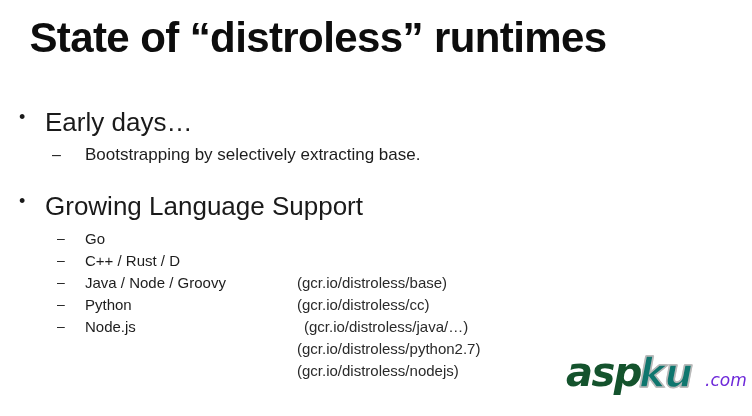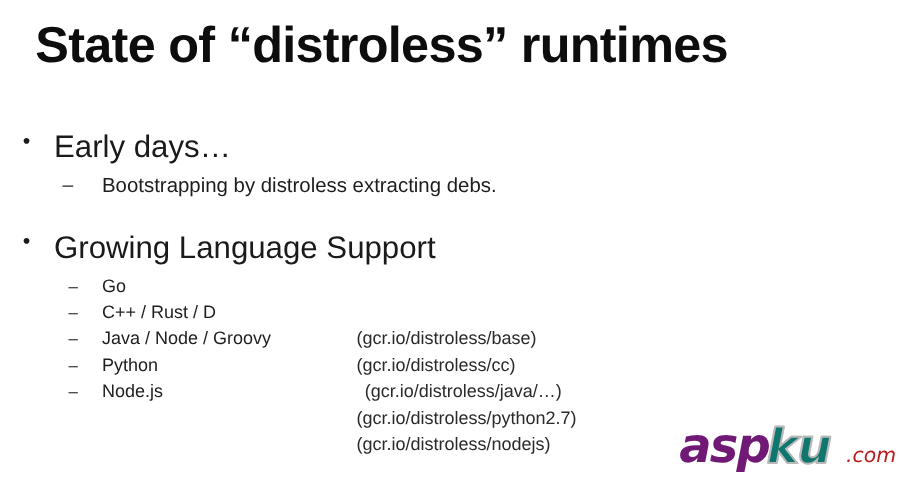--- a/index.html
+++ b/index.html
@@ -117,21 +117,21 @@
     height: 52px;
   }
   #wm-asp {
     position: absolute;
     left: 0px;
     top: 0px;
     font-family: "DejaVu Sans", sans-serif;
     font-size: 40px;
     font-weight: bold;
     font-style: italic;
-    color: #701a75;
+    color: #14532d;
     letter-spacing: -1.5px;
     line-height: 1;
   }
   #wm-ku {
     position: absolute;
     left: 73px;
     top: 1px;
     font-family: "DejaVu Sans", sans-serif;
     font-size: 40px;
     font-weight: bold;
@@ -144,21 +144,21 @@
       1px 0 0 #c6c6c6, -1px 0 0 #c6c6c6,
       0 1px 0 #c6c6c6, 0 -1px 0 #c6c6c6;
   }
   #wm-com {
     position: absolute;
     left: 139px;
     top: 20px;
     font-family: "DejaVu Sans", sans-serif;
     font-size: 17px;
     font-style: italic;
-    color: #b91c1c;
+    color: #6d28d9;
     line-height: 1;
   }
   #wm-sub {
     position: absolute;
     left: 57px;
     top: 36px;
     font-family: "DejaVu Sans", sans-serif;
     font-size: 12px;
     font-weight: bold;
     color: #cf2a1f;
@@ -177,21 +177,21 @@
   <div class="body-block" style="top:108px;">
     <div class="lvl1">
       <span class="marker">•</span>
       <span class="txt">Early days…</span>
     </div>
   </div>
 
   <div class="body-block" style="top:146px;">
     <div class="lvl2">
       <span class="marker">–</span>
-      <span class="txt">Bootstrapping by distroless extracting debs.</span>
+      <span class="txt">Bootstrapping by selectively extracting base.</span>
     </div>
   </div>
 
   <div class="body-block" style="top:192px;">
     <div class="lvl1">
       <span class="marker">•</span>
       <span class="txt">Growing Language Support</span>
     </div>
   </div>
 

